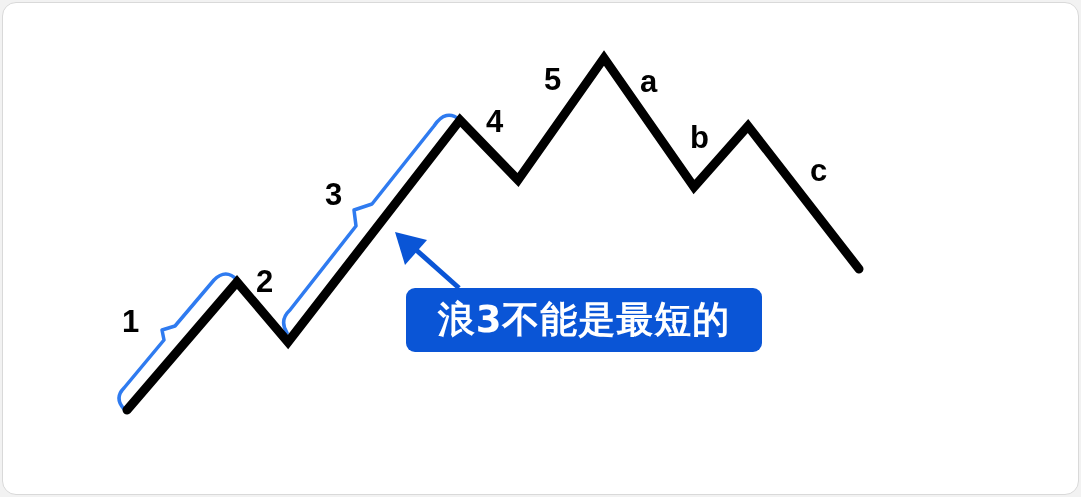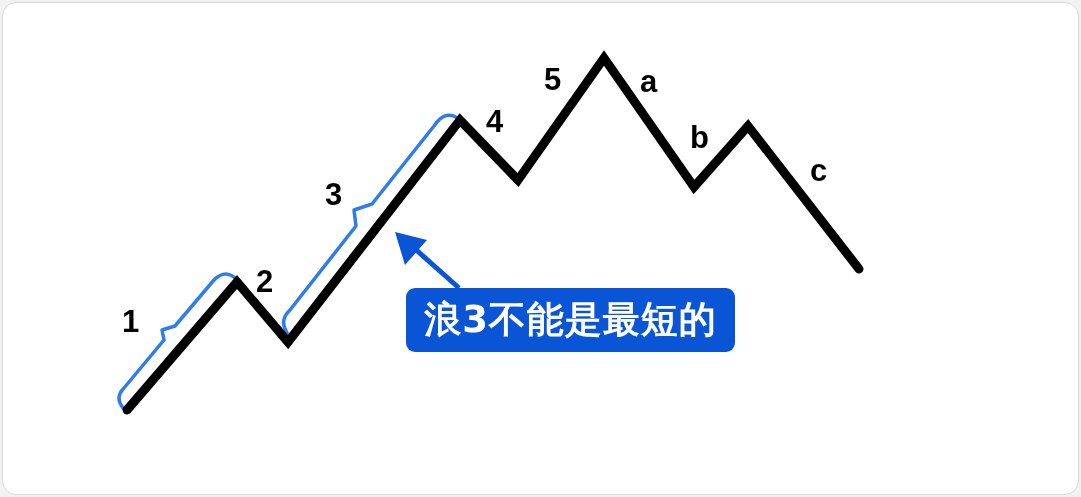--- a/index.html
+++ b/index.html
@@ -1,20 +1,20 @@
 <!DOCTYPE html>
 <html><head>
   <meta charset="utf-8">
   <style>
     html, body { margin: 0; padding: 0; background: #f2f2f2; }
     body { width: 1081px; height: 497px; position: relative; overflow: hidden; font-family: "Liberation Sans", "DejaVu Sans", sans-serif; }
     .card { position: absolute; left: 2px; top: 2px; width: 1075px; height: 491px; background: #ffffff; border: 1px solid #d9d9d9; border-radius: 14px; }
     svg { position: absolute; left: 0; top: 0; }
     .wave-label { position: absolute; font-weight: 700; font-size: 31px; color: #000; line-height: 1; }
-    .callout { position: absolute; left: 406px; top: 288px; width: 329px; height: 64px; background: #0a55d6; border-radius: 9px; color: #ffffff; font-size: 37px; font-weight: 700; display: flex; align-items: center; justify-content: center; letter-spacing: 1px; font-family: "DejaVu Sans", sans-serif; }
+    .callout { position: absolute; left: 406px; top: 288px; width: 356px; height: 64px; background: #0a55d6; border-radius: 9px; color: #ffffff; font-size: 37px; font-weight: 700; display: flex; align-items: center; justify-content: center; letter-spacing: 1px; font-family: "DejaVu Sans", sans-serif; }
   </style>
 </head>
 <body>
 
 <div class="card"></div>
 
 <svg width="1081" height="497" viewBox="0 0 1081 497">
 
   <path d="M124 409 Q114 398 124 388 L164 340 L162 330 L175 326 L214 280 Q226 268 237 280" fill="none" stroke="#2f7bf0" stroke-width="3.5" stroke-linecap="round" stroke-linejoin="round"></path>
 

